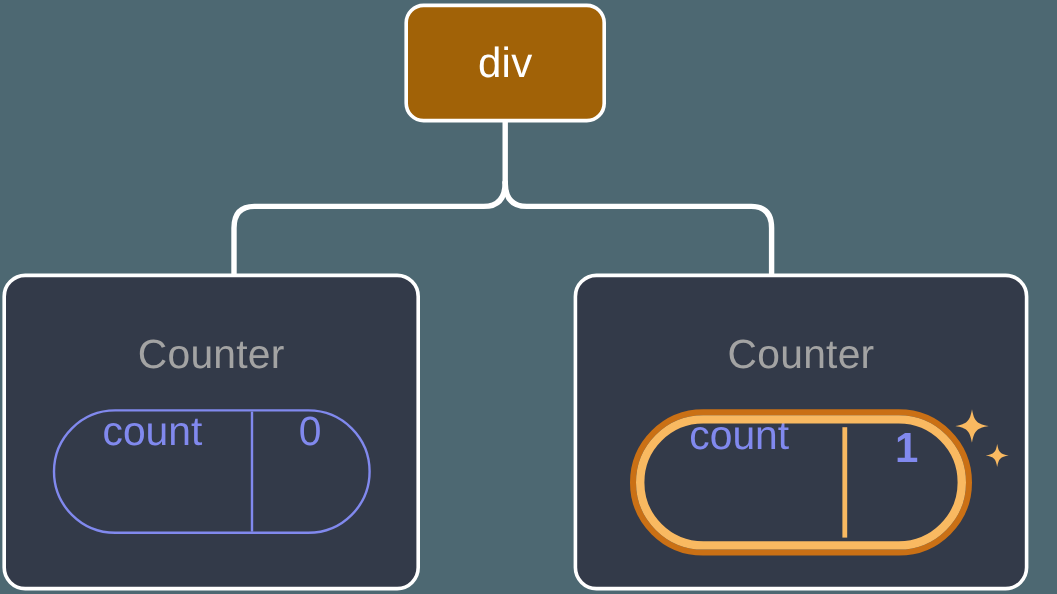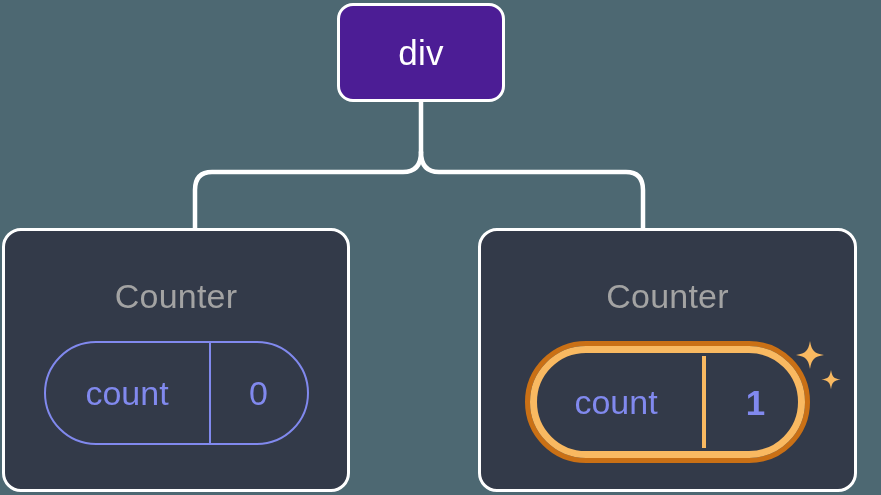--- a/index.html
+++ b/index.html
@@ -27,21 +27,21 @@
     position: absolute;
     left: 0; top: 0;
     width: 881px;
     height: 495px;
     pointer-events: none;
   }
 
   
   .node {
     position: absolute;
-    background: #4c1d95;
+    background: #a16207;
     border: 3px solid #ffffff;
     border-radius: 18px;
     box-sizing: border-box;
   }
 
   
   #node-root {
     left: 337px;
     top: 3px;
     width: 168px;
@@ -128,21 +128,21 @@
     position: absolute;
     left: 0; top: 0; right: 0; bottom: 0;
     border: 7px solid #f9b961;
     border-radius: 56px;
     box-sizing: border-box;
     pointer-events: none;
   }
 
   .pill-cell {
     display: flex;
-    align-items: center;
+    align-items: flex-start;
     justify-content: center;
     box-sizing: border-box;
   }
   .pill-key {
     flex: 0 0 auto;
   }
   .pill-val {
     flex: 1 1 auto;
   }
 

